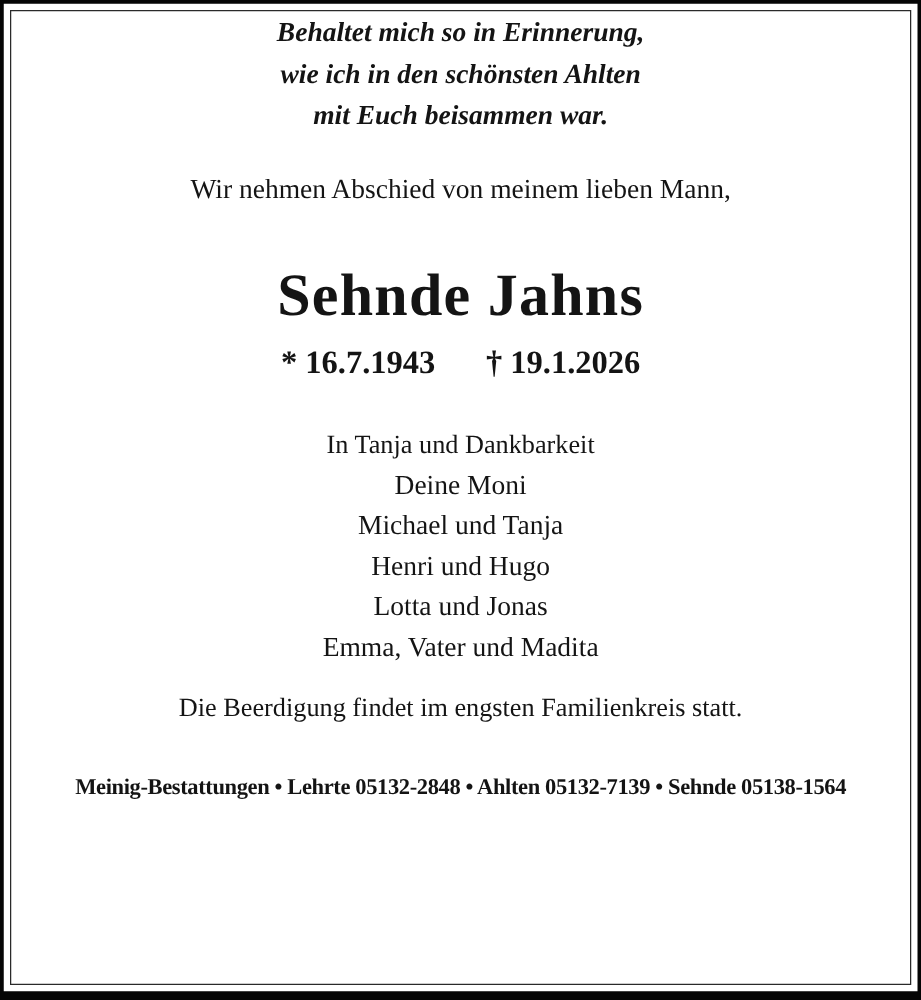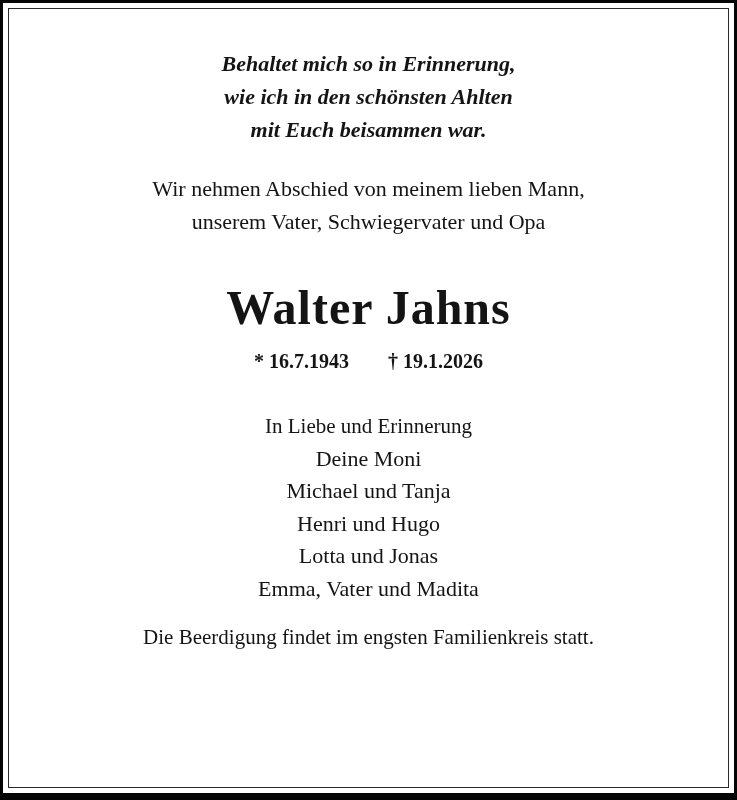--- a/index.html
+++ b/index.html
@@ -23,21 +23,20 @@
     padding: 5px;
     background: #ffffff;
   }
   .frame-inner {
     box-sizing: border-box;
     width: 100%;
     height: 100%;
     border: 1px solid #2a2a2a;
     text-align: center;
     overflow: hidden;
-    padding-top: 38px;
   }
   p { margin: 0; }
 
   .epigraph {
     font-size: 22px;
     line-height: 33px;
     font-style: italic;
     font-weight: bold;
   }
   .intro {
@@ -47,21 +46,21 @@
   }
   .deceased-name {
     margin-top: 44px;
     font-size: 48px;
     line-height: 52px;
     font-weight: bold;
     letter-spacing: 1px;
   }
   .dates {
     margin-top: 14px;
-    font-size: 20px;
+    font-size: 26px;
     line-height: 26px;
     font-weight: bold;
   }
   .dates .death-date { margin-left: 34px; }
 
   .mourners {
     margin-top: 36px;
     line-height: 32.5px;
   }
   .mourners .lead {
@@ -93,36 +92,36 @@
   <div class="frame-inner">
 
     <p class="epigraph">
       <span>Behaltet mich so in Erinnerung,</span><br>
       <span>wie ich in den schönsten Ahlten</span><br>
       <span>mit Euch beisammen war.</span>
     </p>
 
     <p class="intro">
       <span>Wir nehmen Abschied von meinem lieben Mann,</span><br>
-      <span>unserem Vater, Schwiegervater und Opa</span>
     </p>
 
-    <p class="deceased-name">Walter Jahns</p>
+    <p class="deceased-name">Sehnde Jahns</p>
 
     <p class="dates">
       <span class="birth-date">* 16.7.1943</span>
       <span class="death-date">† 19.1.2026</span>
     </p>
 
     <div class="mourners">
-      <div class="lead">In Liebe und Erinnerung</div>
+      <div class="lead">In Tanja und Dankbarkeit</div>
       <div class="mourner-name">Deine Moni</div>
       <div class="mourner-name">Michael und Tanja</div>
       <div class="mourner-name">Henri und Hugo</div>
       <div class="mourner-name">Lotta und Jonas</div>
       <div class="mourner-name">Emma, Vater und Madita</div>
     </div>
 
     <p class="funeral-note">Die Beerdigung findet im engsten Familienkreis statt.</p>
 
+    <p class="footer-line">Meinig-Bestattungen • Lehrte 05132-2848 • Ahlten 05132-7139 • Sehnde 05138-1564</p>
 
   </div>
 </div>
 
 </body></html>

